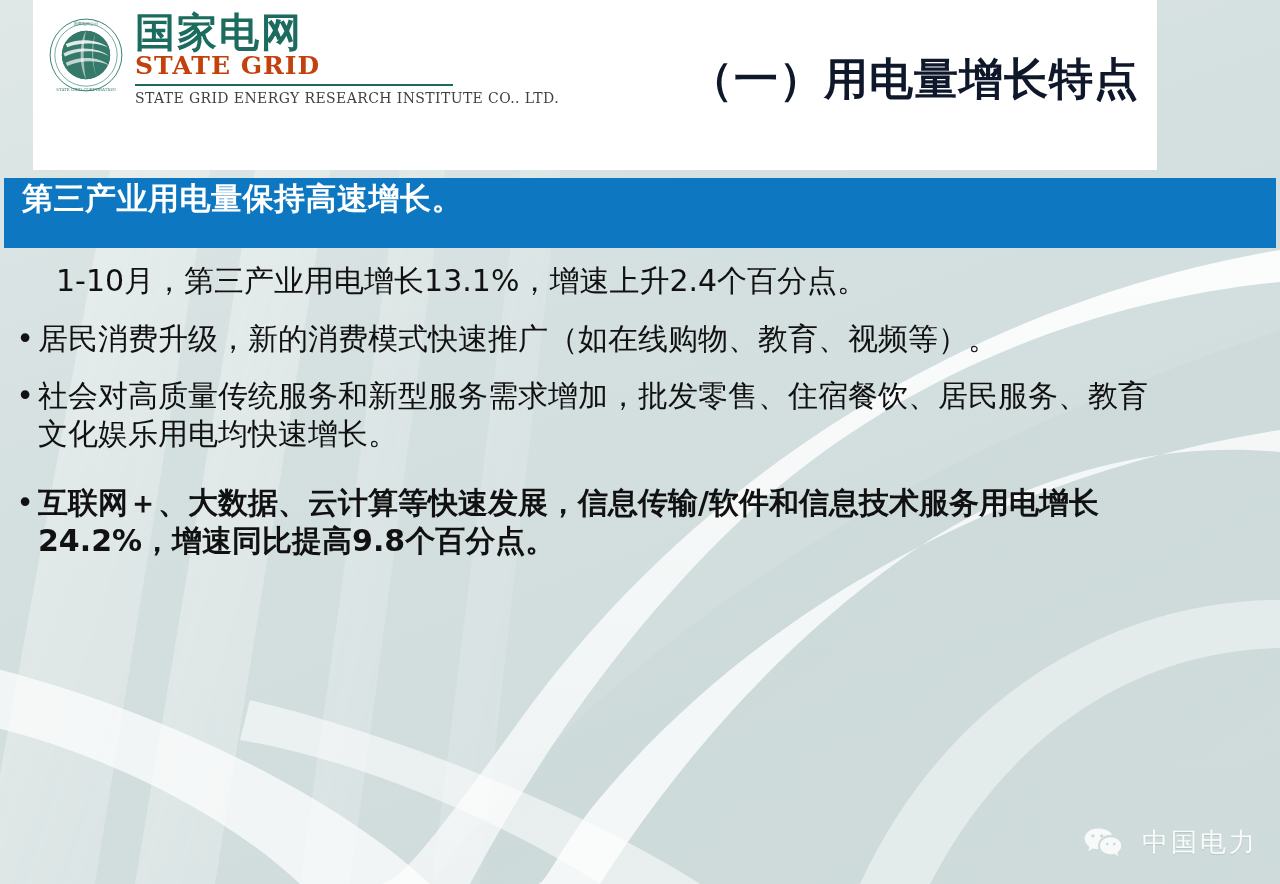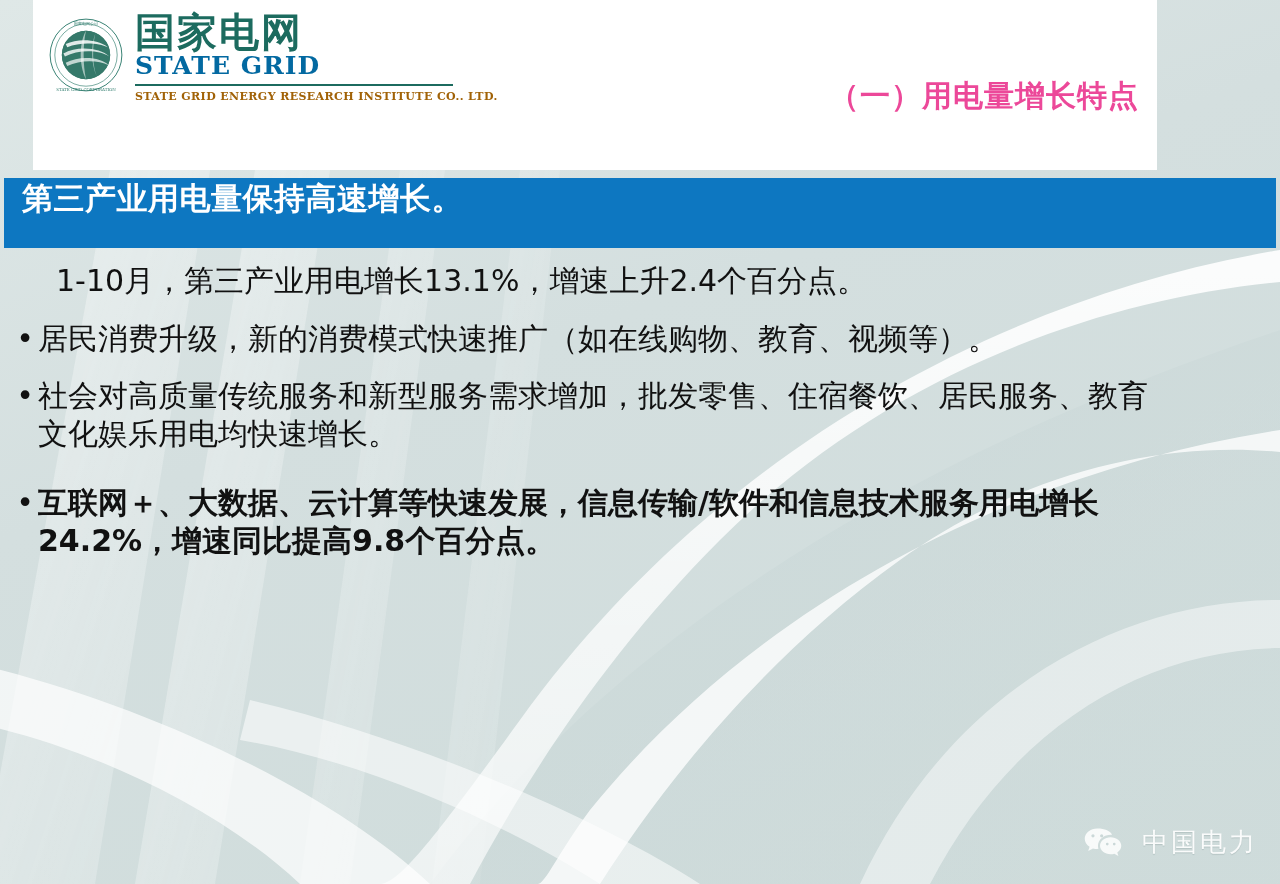--- a/index.html
+++ b/index.html
@@ -39,40 +39,40 @@
     width:78px;height:78px;margin-top:4px;flex:0 0 78px;
   }
   .logo-text{margin-left:10px;}
   .logo-cn1{
     font-family:"DejaVu Sans","Liberation Sans",sans-serif;
     font-size:40px;font-weight:bold;color:#1c6b5f;
     letter-spacing:2px;line-height:1.02;
   }
   .logo-en1{
     font-family:"DejaVu Serif","Liberation Serif",serif;
-    font-size:25px;font-weight:bold;color:#0369a1;
+    font-size:25px;font-weight:bold;color:#c2410c;
     letter-spacing:1px;line-height:1.1;margin-top:-1px;
   }
   .logo-rule{
     height:2px;background:#1c6b5f;margin:5px 0 4px 0;width:318px;
   }
   .logo-cn2{
     font-family:"DejaVu Sans","Liberation Sans",sans-serif;
     font-size:26px;font-weight:bold;color:#1c6b5f;
     letter-spacing:2px;line-height:1.1;
   }
   .logo-en2{
     font-family:"DejaVu Serif","Liberation Serif",serif;
-    font-size:11px;font-weight:bold;color:#a16207;
+    font-size:14px;font-weight:normal;color:#404040;
     letter-spacing:.4px;line-height:1.2;margin-top:1px;
   }
   .section-title{
-    position:absolute;right:18px;top:76px;
-    font-family:"DejaVu Sans","Liberation Sans",sans-serif;
-    font-size:30px;font-weight:bold;color:#ec4899;
+    position:absolute;right:18px;top:50px;
+    font-family:"DejaVu Sans","Liberation Sans",sans-serif;
+    font-size:44px;font-weight:bold;color:#0f172a;
     letter-spacing:1px;white-space:nowrap;
   }
 
   
   .banner{
     position:absolute;left:4px;top:178px;width:1272px;height:70px;
     background:#0d77c1;
     z-index:6;
     display:flex;align-items:flex-start;
   }

